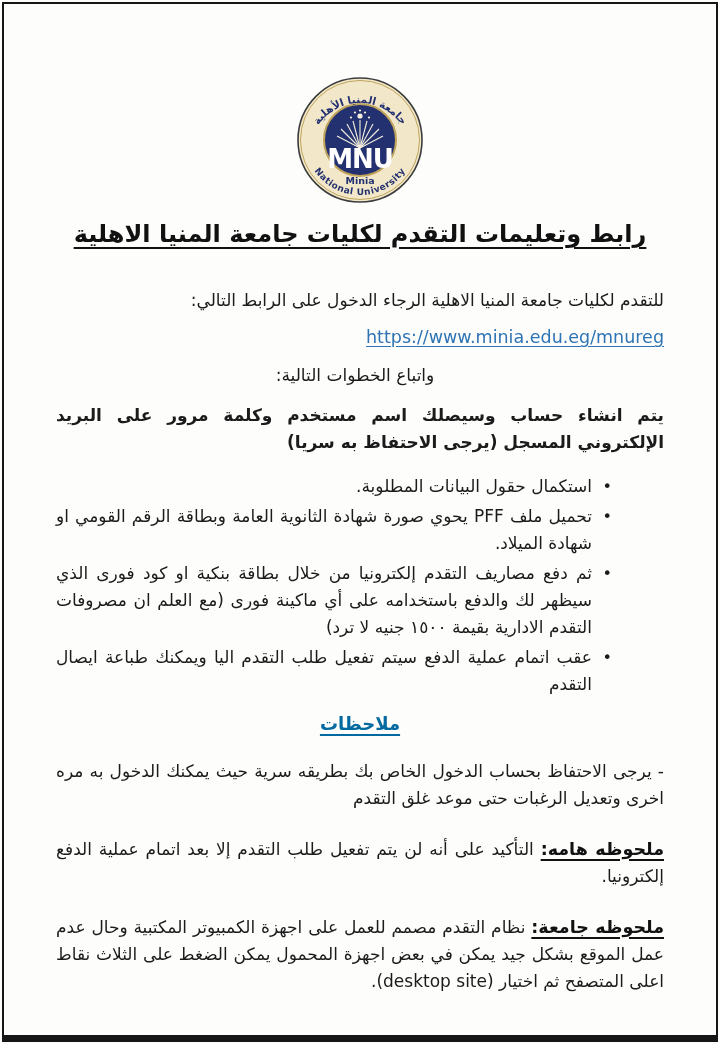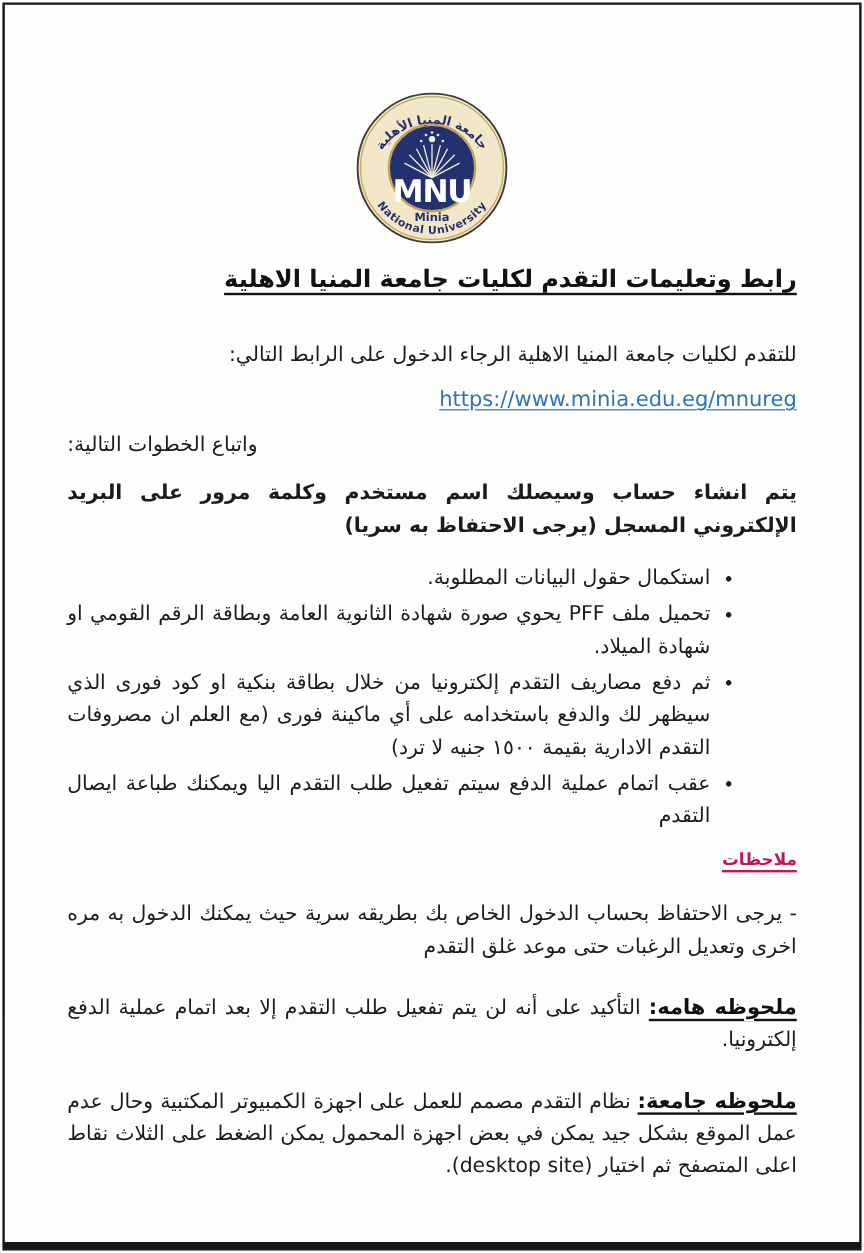--- a/index.html
+++ b/index.html
@@ -20,21 +20,22 @@
     pointer-events: none;
   }
   .content {
     position: relative;
     padding: 0 56px;
     direction: rtl;
   }
   .logo-wrap { padding-top: 76px; text-align: center; }
   .doc-title {
     margin: 12px 0 0;
-    font-size: 20px;
+    text-align: center;
+    font-size: 24px;
     font-weight: bold;
     color: #111;
   }
   .doc-title span {
     text-decoration: underline;
     text-underline-offset: 5px;
     text-decoration-thickness: 1.5px;
   }
   .intro {
     margin-top: 42px;
@@ -50,21 +51,21 @@
     padding-left: 24px;
   }
   .link-line a {
     color: #2e74b5;
     text-decoration: underline;
     text-underline-offset: 3px;
   }
   .steps-heading {
     margin-top: 14px;
     font-size: 17px;
-    text-align: left;
+    text-align: center;
     padding-right: 10px;
   }
   .para {
     margin-top: 8px;
     font-size: 17px;
     line-height: 27px;
     text-align: justify;
     font-weight: bold;
   }
   .bullets { margin-top: 8px; }
@@ -77,23 +78,24 @@
     text-align: justify;
   }
   .bullet-dot {
     position: absolute;
     right: 52px;
     top: 0;
     font-size: 16px;
   }
   .notes-heading {
     margin-top: 15px;
-    font-size: 14px;
-    font-weight: bold;
-    color: #be185d;
+    font-size: 18px;
+    font-weight: bold;
+    color: #0369a1;
+    text-align: center;
   }
   .notes-heading span {
     text-decoration: underline;
     text-underline-offset: 4px;
     text-decoration-thickness: 1.5px;
   }
   .note {
     margin-top: 24px;
     font-size: 17px;
     line-height: 27px;

